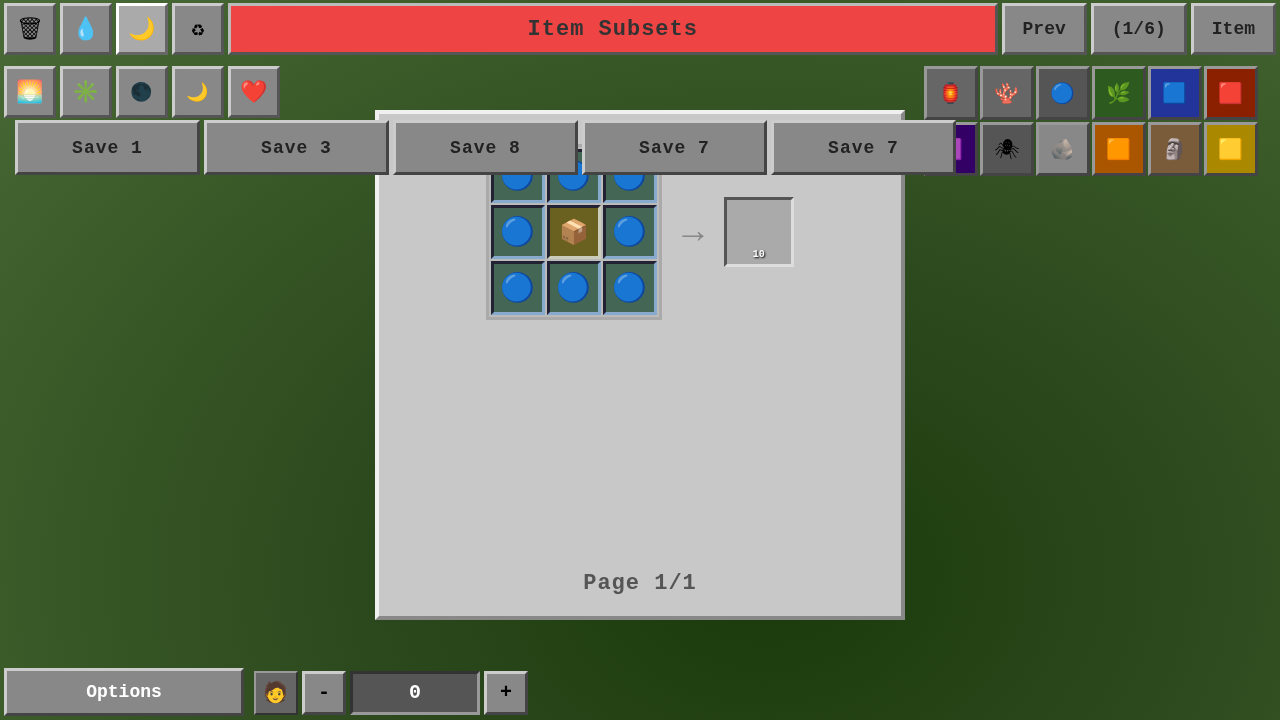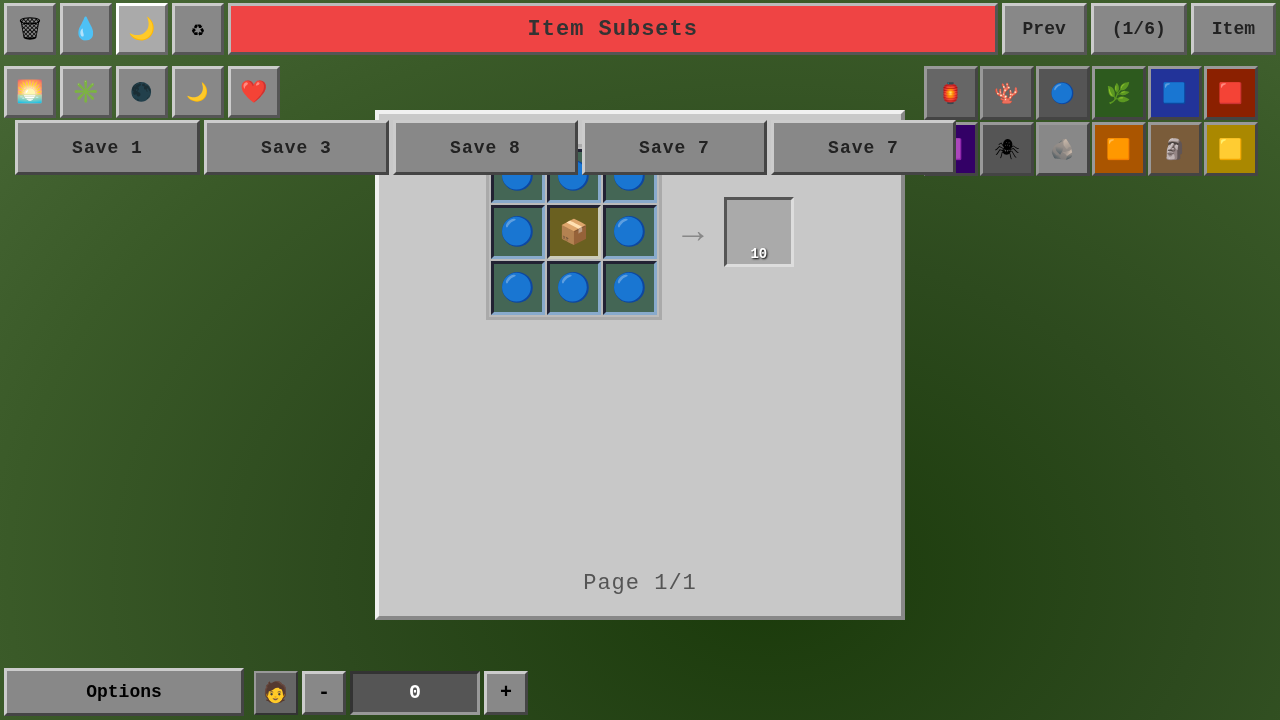--- a/index.html
+++ b/index.html
@@ -158,21 +158,21 @@
       bottom: 4px;
       width: 240px;
       height: 48px;
       background: #888;
       border: 3px solid;
       border-color: #ccc #444 #444 #ccc;
       display: flex;
       align-items: center;
       justify-content: center;
       font-size: 18px;
-      color: #000000;
+      color: #ffffff;
       font-weight: bold;
       cursor: pointer;
       z-index: 10;
     }
 
     
     .crafting-panel {
       position: absolute;
       left: 375px;
       top: 110px;
@@ -245,21 +245,21 @@
       cursor: pointer;
       position: relative;
       text-shadow: 1px 1px 2px #000;
     }
 
     .page-label {
       position: absolute;
       bottom: 20px;
       font-size: 22px;
       color: #555;
-      font-weight: normal;
+      font-weight: bold;
       letter-spacing: 1px;
     }
 
     
     .bottom-bar {
       position: absolute;
       bottom: 0;
       left: 250px;
       right: 0;
       height: 55px;
@@ -427,21 +427,21 @@
         <span style="font-size:28px;">🔵</span>
       </div>
       <div class="grid-cell" style="background:#446655; border-color:#223 #8ac #8ac #223;">
         <span style="font-size:28px;">🔵</span>
       </div>
     </div>
 
     <div class="arrow">→</div>
 
     <div class="result-cell">
-      <span style="font-size:14px; text-shadow:1px 1px 2px #000; color:#fff; font-weight:bold;margin-top:44px;">10</span>
+      <span style="font-size:10px; text-shadow:1px 1px 2px #000; color:#fff; font-weight:bold;margin-top:44px;">10</span>
     </div>
   </div>
 
   <div class="page-label">
     <span>Page 1/1</span>
   </div>
 </div>
 
 <div class="bottom-bar">
   <div class="bottom-icon">🧑</div>

